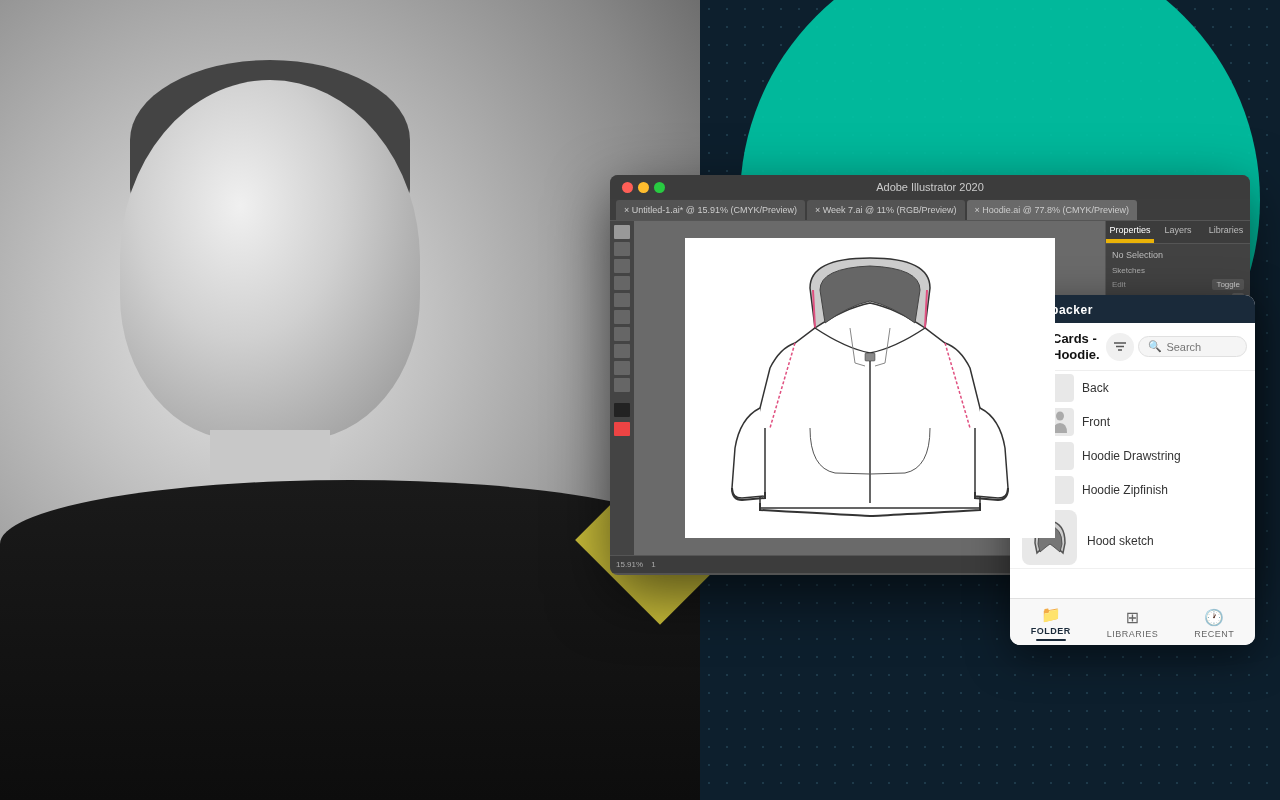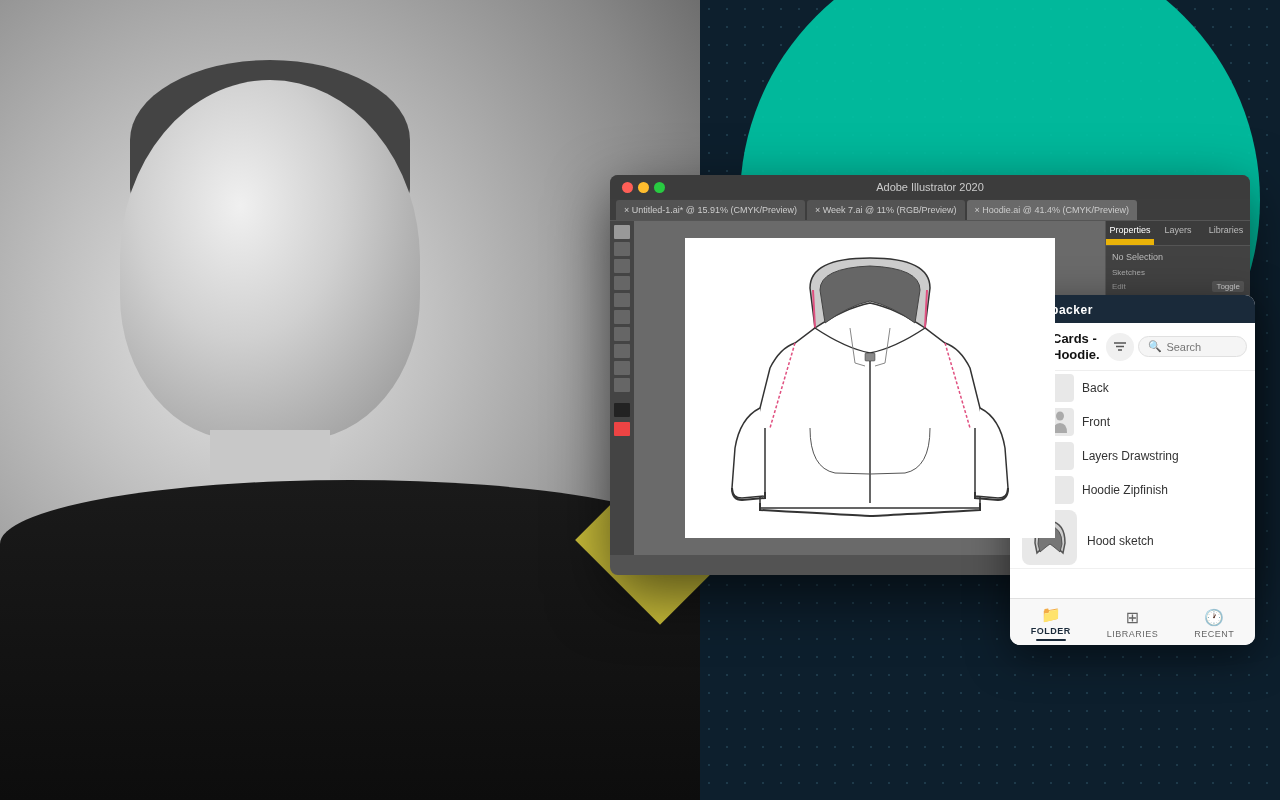--- a/index.html
+++ b/index.html
@@ -149,21 +149,21 @@
       border-left: 1px solid #555;
       overflow: hidden;
     }
     .ai-panel-tabs {
       display: flex; background: #3c3c3c; border-bottom: 1px solid #555;
     }
     .ai-panel-tab {
       flex: 1; text-align: center; padding: 4px 0;
       color: #bbb; font-size: 9px; cursor: pointer;
     }
-    .ai-panel-tab.active { color: #fff; border-bottom: 6px solid #eab308; }
+    .ai-panel-tab.active { color: #fff; border-bottom: 4px solid #eab308; }
     .ai-panel-content { padding: 6px; }
     .ai-panel-section { color: #bbb; font-size: 9px; margin-bottom: 4px; }
     .ai-panel-row { display: flex; align-items: center; justify-content: space-between; margin-bottom: 3px; }
     .ai-panel-label { color: #999; font-size: 8px; }
     .ai-panel-value { color: #ccc; font-size: 8px; background: #555; padding: 1px 4px; border-radius: 2px; }
     .ai-statusbar {
       height: 18px; background: #3c3c3c;
       display: flex; align-items: center; padding: 0 6px;
       border-top: 1px solid #555;
     }
@@ -300,21 +300,21 @@
   </div>
 
   <div class="ai-tabs-bar">
     <div class="ai-tab">
       <span class="ai-tab-text">× Untitled-1.ai* @ 15.91% (CMYK/Preview)</span>
     </div>
     <div class="ai-tab">
       <span class="ai-tab-text">× Week 7.ai @ 11% (RGB/Preview)</span>
     </div>
     <div class="ai-tab active">
-      <span class="ai-tab-text">× Hoodie.ai @ 41.4% (CMYK/Preview)</span>
+      <span class="ai-tab-text">× Hoodie.ai @ 77.8% (CMYK/Preview)</span>
     </div>
   </div>
 
   <div class="ai-content">
 
     <div class="ai-toolbar">
       <div class="ai-tool active"></div>
       <div class="ai-tool"></div>
       <div class="ai-tool"></div>
       <div class="ai-tool"></div>
@@ -383,20 +383,25 @@
         </div>
         <div class="ai-panel-row">
           <span class="ai-panel-label">Artboard</span>
           <span class="ai-panel-value">1</span>
         </div>
         <div style="margin-top:6px; text-align:center; color:#ccc; font-size:8px; cursor:pointer; background:#555; padding:2px 4px; border-radius:2px;">Edit Artboards</div>
       </div>
     </div>
   </div>
 
+  <div class="ai-statusbar">
+    <span class="ai-status-text">15.91%</span>
+    <span class="ai-status-text" style="margin-left:8px;">1</span>
+    <span class="ai-status-text" style="margin-left:auto;">Toggle Direct Selection</span>
+  </div>
 </div>
 
 <div class="techpacker-panel">
 
   <div class="tp-header">
     <span class="tp-brand">Techpacker</span>
   </div>
 
   <div class="tp-nav-row">
     <div class="tp-back-btn">
@@ -434,21 +439,21 @@
             <svg width="18" height="22" viewBox="0 0 18 22">
               <ellipse cx="9" cy="5" rx="4" ry="4.5" fill="#aaa"></ellipse>
               <path d="M2,22 Q2,12 9,12 Q16,12 16,22Z" fill="#aaa"></path>
             </svg>
           </div>
           <span class="tp-sketch-name">Front</span>
         </div>
 
         <div class="tp-sketch-row">
           <div class="tp-sketch-thumb"></div>
-          <span class="tp-sketch-name">Layers Drawstring</span>
+          <span class="tp-sketch-name">Hoodie Drawstring</span>
         </div>
 
         <div class="tp-sketch-row">
           <div class="tp-sketch-thumb"></div>
           <span class="tp-sketch-name">Hoodie Zipfinish</span>
         </div>
 
         <div class="tp-sketch-row" style="align-items: center; padding-left: 12px; gap: 10px;">
           <div style="width:55px; height:55px; border-radius:8px; background:#e8e8e8; display:flex; align-items:center; justify-content:center; flex-shrink:0; overflow:hidden;">
             <svg width="50" height="50" viewBox="0 0 50 50">

